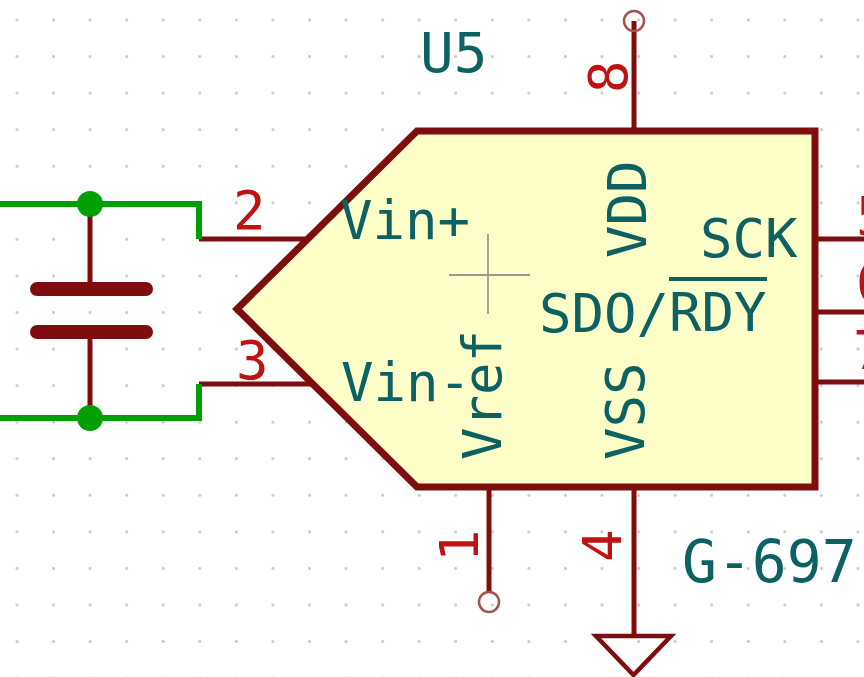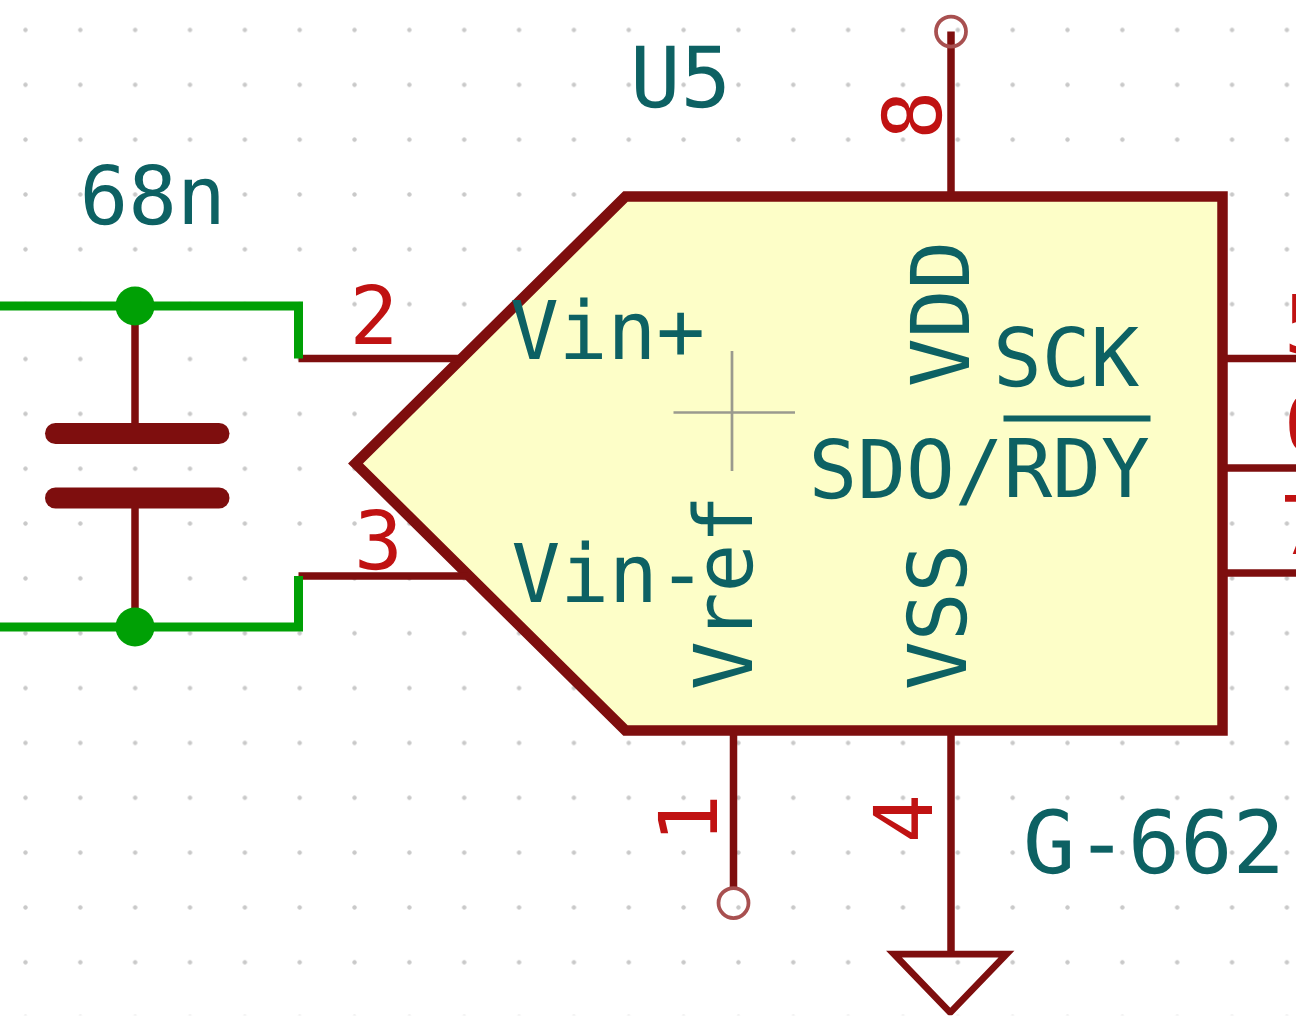--- a/index.html
+++ b/index.html
@@ -56,26 +56,25 @@
     <polyline points="0,204 199,204 199,239" fill="none" stroke="#00a005" stroke-width="6"></polyline>
     <polyline points="0,418 199,418 199,384" fill="none" stroke="#00a005" stroke-width="6"></polyline>
 
     <circle cx="90" cy="204" r="13" fill="#00a005"></circle>
     <circle cx="90" cy="418" r="13" fill="#00a005"></circle>
 
     <path d="M596 636 L671 636 L633.5 675 Z" fill="none" stroke="#7e0e0e" stroke-width="4.5" stroke-linejoin="miter"></path>
   </svg>
 
   <div class="lbl ref" style="left:420px;top:25px;">U5</div>
-  <div class="lbl" style="left:53px;top:104px;">68n</div>
-  <div class="lbl fp" style="left:682px;top:533px;">G-662</div>
+  <div class="lbl fp" style="left:682px;top:533px;">G-697</div>
 
   <div class="lbl" style="left:340px;top:194px;">Vin+</div>
   <div class="lbl" style="left:341px;top:356px;">Vin-</div>
-  <div class="lbl" style="left:662px;top:212px;">SCK</div>
+  <div class="lbl" style="left:700px;top:212px;">SCK</div>
   <div class="lbl sdo-row" style="left:539px;top:277px;">
     <span class="part-plain">SDO/</span>
     <span class="part-ovl">RDY</span>
   </div>
   <div class="lbl vert" style="left:655px;top:204px;">VDD</div>
   <div class="lbl vert" style="left:653px;top:406px;">VSS</div>
   <div class="lbl vert" style="left:510px;top:406px;">Vref</div>
 
   <div class="lbl num" style="left:233px;top:184px;">2</div>
   <div class="lbl num" style="left:236px;top:334px;">3</div>

